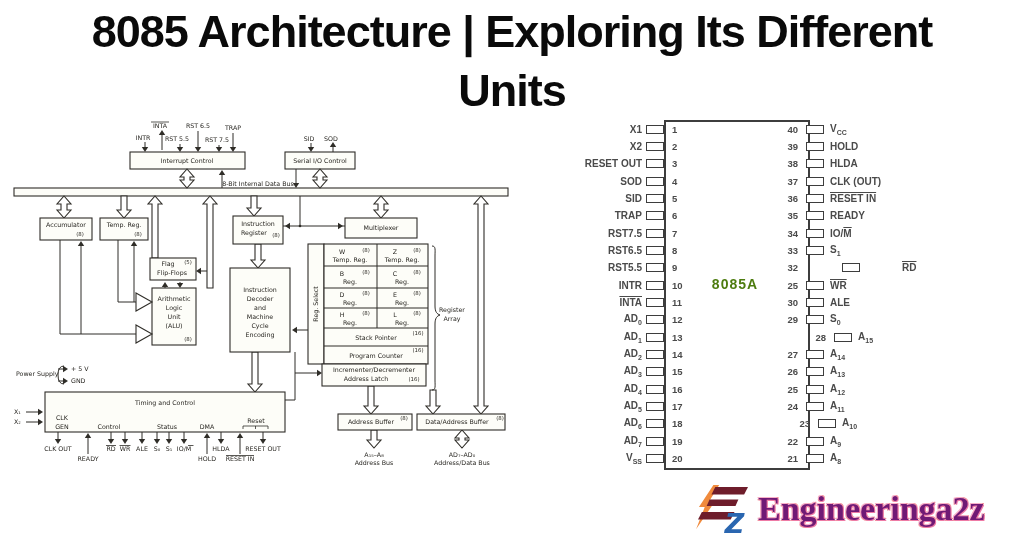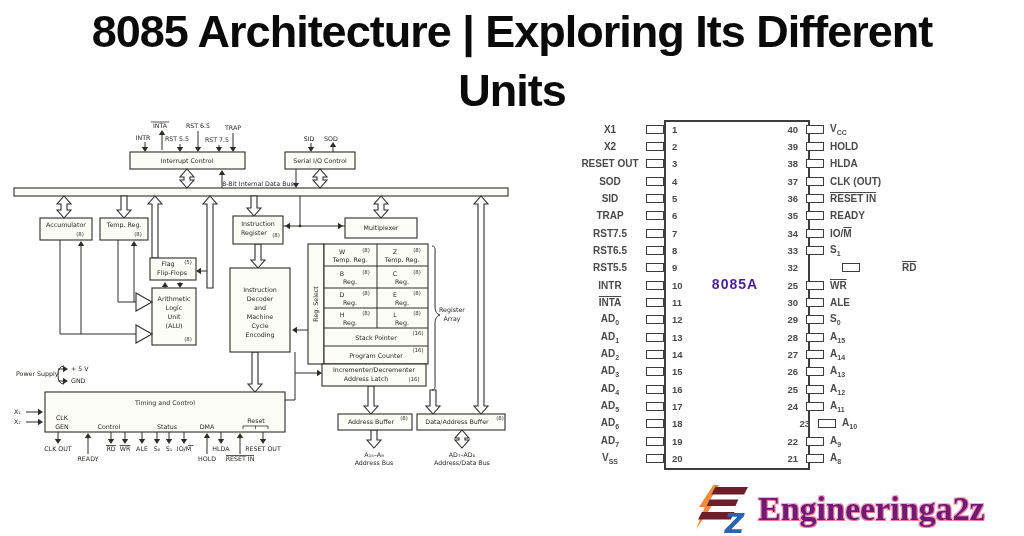--- a/index.html
+++ b/index.html
@@ -21,24 +21,24 @@
   .bdsvg text{font-family:"DejaVu Sans",sans-serif;fill:#211f1a;}
   .bdsvg .t6{font-size:6.3px;}
   .bdsvg .t5{font-size:5.4px;}
   .bdsvg .m{text-anchor:middle;}
 
   
   .pinout{position:absolute;left:578px;top:116px;width:340px;height:362px;
     font-family:"Liberation Sans",sans-serif;color:#4a4a4a;font-weight:bold;}
   .chip-body{position:absolute;left:86px;top:4px;width:142px;height:346px;border:2px solid #3d3d3d;background:#fff;}
   .chip-name{position:absolute;left:86px;top:160px;width:142px;text-align:center;
-    font-size:14px;letter-spacing:1px;color:#4c1d95;}
+    font-size:14px;letter-spacing:1px;color:#4d7c0f;}
   .pin-row{position:absolute;height:12px;display:flex;align-items:center;}
   .pl{left:0;width:140px;}
-  .pl .pin-label{width:64px;text-align:center;}
+  .pl .pin-label{width:64px;text-align:right;}
   .pl .pin-box{margin-left:4px;}
   .pl .pin-num{margin-left:8px;}
   .pr{left:204px;width:136px;}
   .pr .pin-num{width:16px;text-align:right;}
   .pr .pin-box{margin-left:8px;}
   .pr .pin-label{margin-left:6px;}
   .pin-box{width:16px;height:7px;border:1.5px solid #3d3d3d;background:#fff;flex:none;display:inline-block;}
   .pin-num{font-size:9.5px;}
   .pin-label{font-size:10px;white-space:nowrap;}
   .pin-label sub{font-size:7px;}
@@ -484,21 +484,21 @@
       <div class="pin-row pr" style="top: 180.5px;">
         <span class="pin-num">30</span>
         <span class="pin-box"></span>
         <span class="pin-label"><span>ALE</span></span>
       </div>
       <div class="pin-row pr" style="top: 197.85px;">
         <span class="pin-num">29</span>
         <span class="pin-box"></span>
         <span class="pin-label"><span>S</span><sub>0</sub></span>
       </div>
-      <div class="pin-row pr" style="top: 215.2px;">
+      <div class="pin-row pr" style="top: 215.2px; margin-left: 28px;">
         <span class="pin-num">28</span>
         <span class="pin-box"></span>
         <span class="pin-label"><span>A</span><sub>15</sub></span>
       </div>
       <div class="pin-row pr" style="top: 232.55px;">
         <span class="pin-num">27</span>
         <span class="pin-box"></span>
         <span class="pin-label"><span>A</span><sub>14</sub></span>
       </div>
       <div class="pin-row pr" style="top: 249.9px;">

